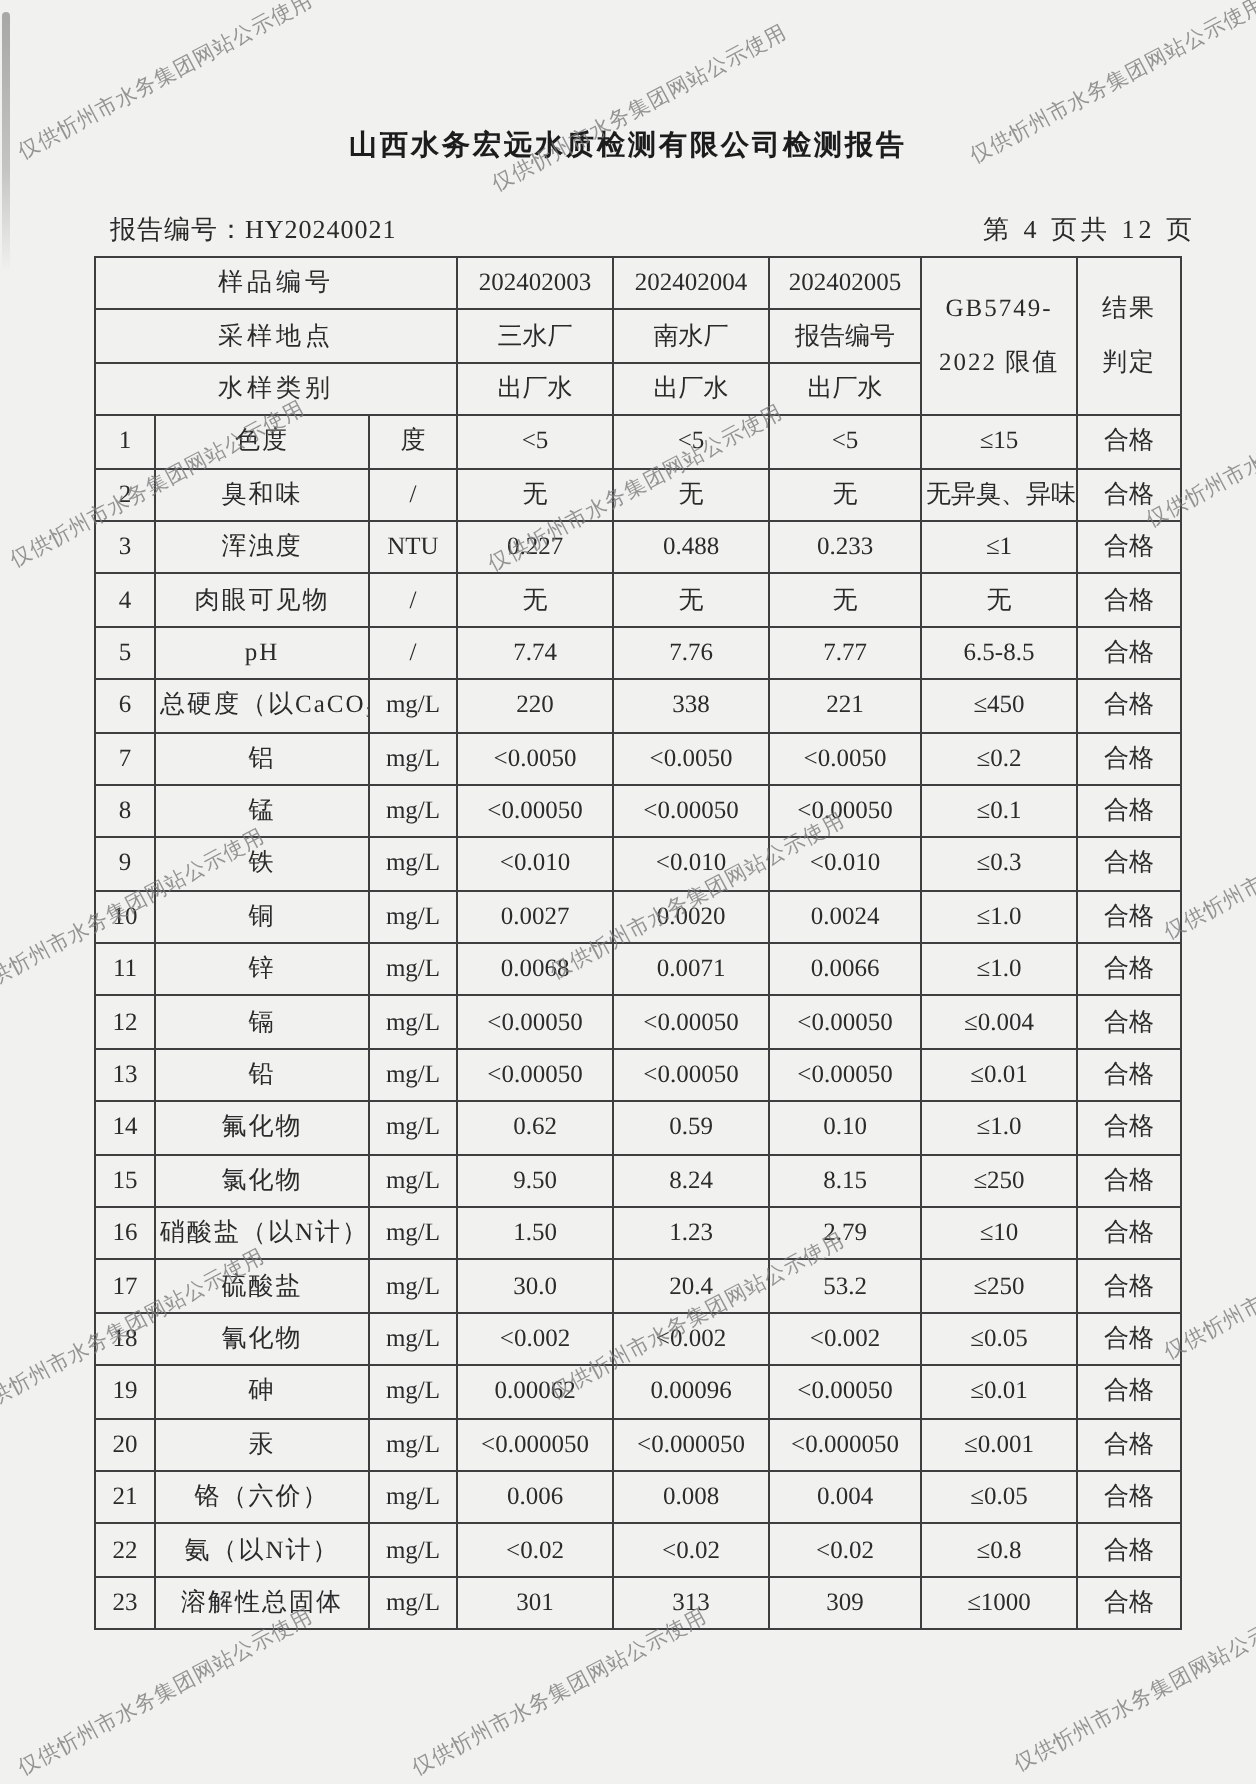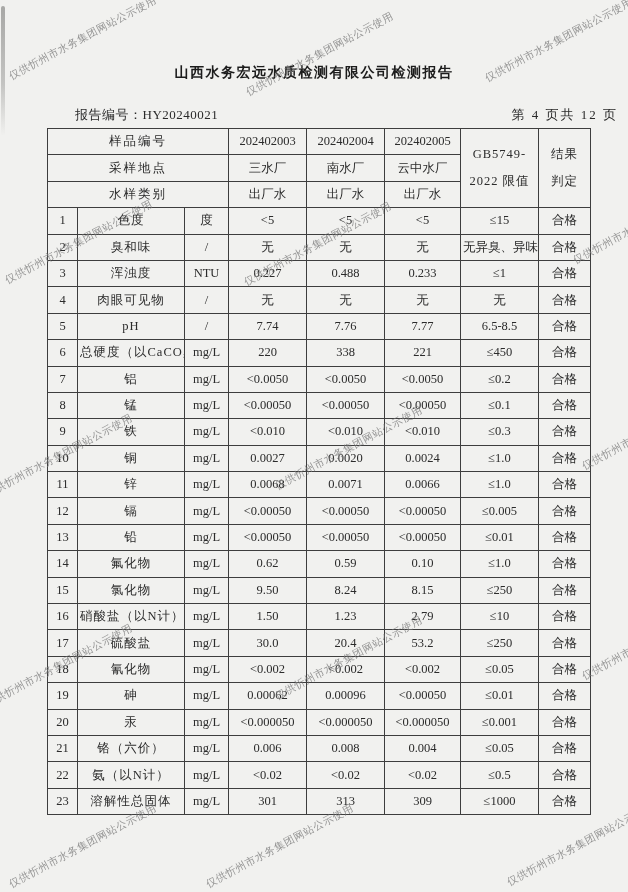--- a/index.html
+++ b/index.html
@@ -22,21 +22,21 @@
     border-radius:2px;opacity:.75;
   }
   .title{
     position:absolute;left:0;top:64px;width:628px;
     text-align:center;
     font-size:14px;font-weight:bold;letter-spacing:1.5px;color:#1c1c1c;
     font-family:"Liberation Sans","DejaVu Sans",sans-serif;
   }
   .meta-row{
     position:absolute;left:55px;top:106px;width:543px;height:20px;
-    font-size:13px;color:#2a2a2a;margin-left:20px;
+    font-size:13px;color:#2a2a2a;
   }
   .report-no{position:absolute;left:0;top:0;letter-spacing:.5px;}
   .page-info{position:absolute;right:0;top:0;letter-spacing:2px;}
   table.report{
     position:absolute;left:47px;top:128px;width:543px;
     border-collapse:collapse;table-layout:fixed;
     font-size:12.5px;color:#2b2b2b;border-radius:18px;
   }
   table.report td,table.report th{
     border:1px solid #3e3e3e;
@@ -102,21 +102,21 @@
         </td>
         <td rowspan="3" class="result-2line">
           <div>结果</div>
           <div>判定</div>
         </td>
       </tr>
       <tr>
         <td colspan="3" class="hdr-label">采样地点</td>
         <td>三水厂</td>
         <td>南水厂</td>
-        <td>云中水厂</td>
+        <td>报告编号</td>
       </tr>
       <tr>
         <td colspan="3" class="hdr-label">水样类别</td>
         <td>出厂水</td>
         <td>出厂水</td>
         <td>出厂水</td>
       </tr>
     </tbody>
     <tbody id="data-rows">
         <tr>
@@ -229,21 +229,21 @@
           <td class="limit-cell">≤1.0</td>
           <td>合格</td>
         </tr>
         <tr>
           <td class="row-index">12</td>
           <td class="param-name">镉</td>
           <td>mg/L</td>
           <td>&lt;0.00050</td>
           <td>&lt;0.00050</td>
           <td>&lt;0.00050</td>
-          <td class="limit-cell">≤0.005</td>
+          <td class="limit-cell">≤0.004</td>
           <td>合格</td>
         </tr>
         <tr>
           <td class="row-index">13</td>
           <td class="param-name">铅</td>
           <td>mg/L</td>
           <td>&lt;0.00050</td>
           <td>&lt;0.00050</td>
           <td>&lt;0.00050</td>
           <td class="limit-cell">≤0.01</td>
@@ -329,21 +329,21 @@
           <td class="limit-cell">≤0.05</td>
           <td>合格</td>
         </tr>
         <tr>
           <td class="row-index">22</td>
           <td class="param-name">氨（以N计）</td>
           <td>mg/L</td>
           <td>&lt;0.02</td>
           <td>&lt;0.02</td>
           <td>&lt;0.02</td>
-          <td class="limit-cell">≤0.5</td>
+          <td class="limit-cell">≤0.8</td>
           <td>合格</td>
         </tr>
         <tr>
           <td class="row-index">23</td>
           <td class="param-name">溶解性总固体</td>
           <td>mg/L</td>
           <td>301</td>
           <td>313</td>
           <td>309</td>
           <td class="limit-cell">≤1000</td>

